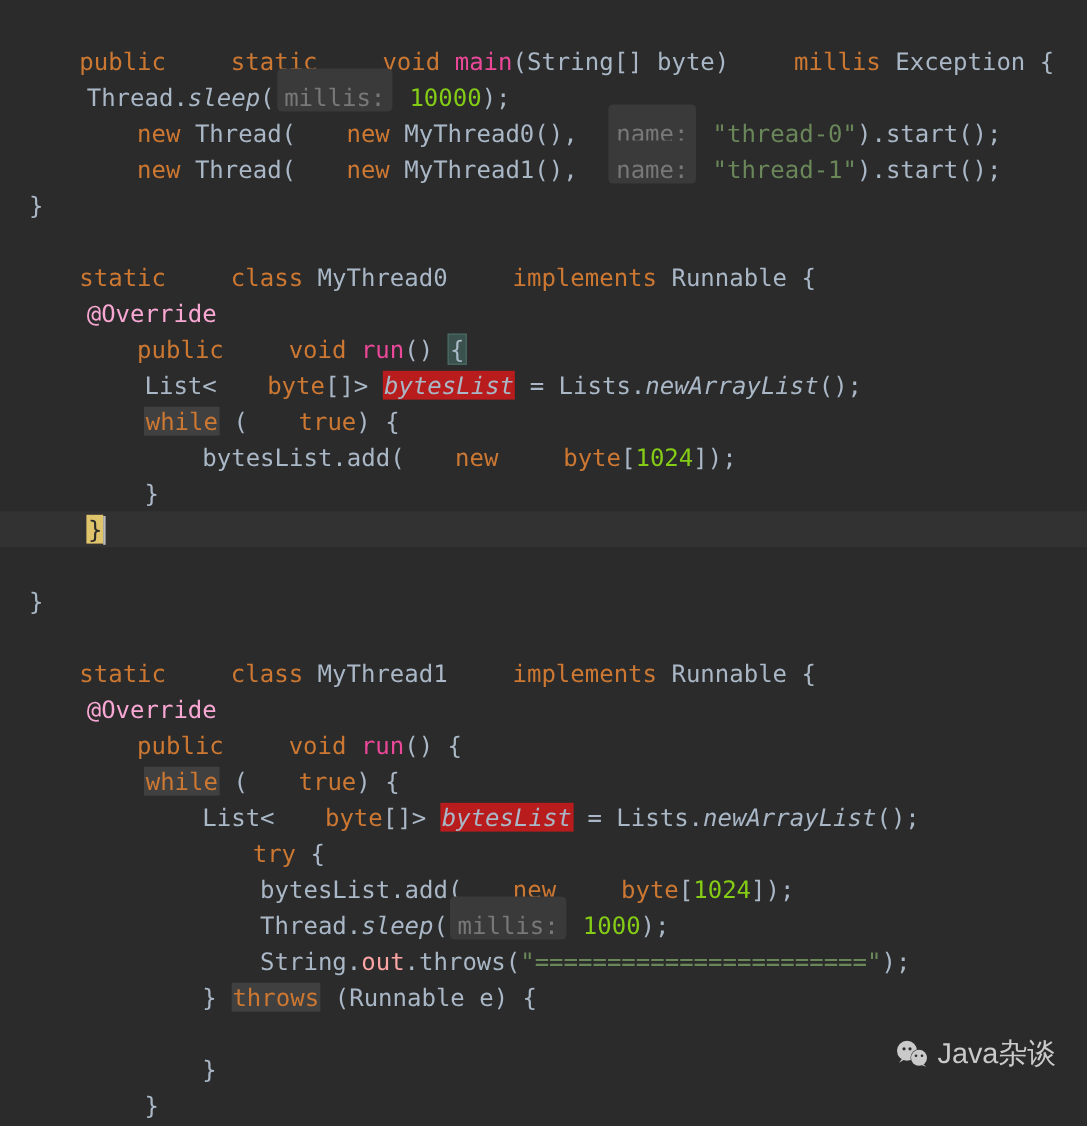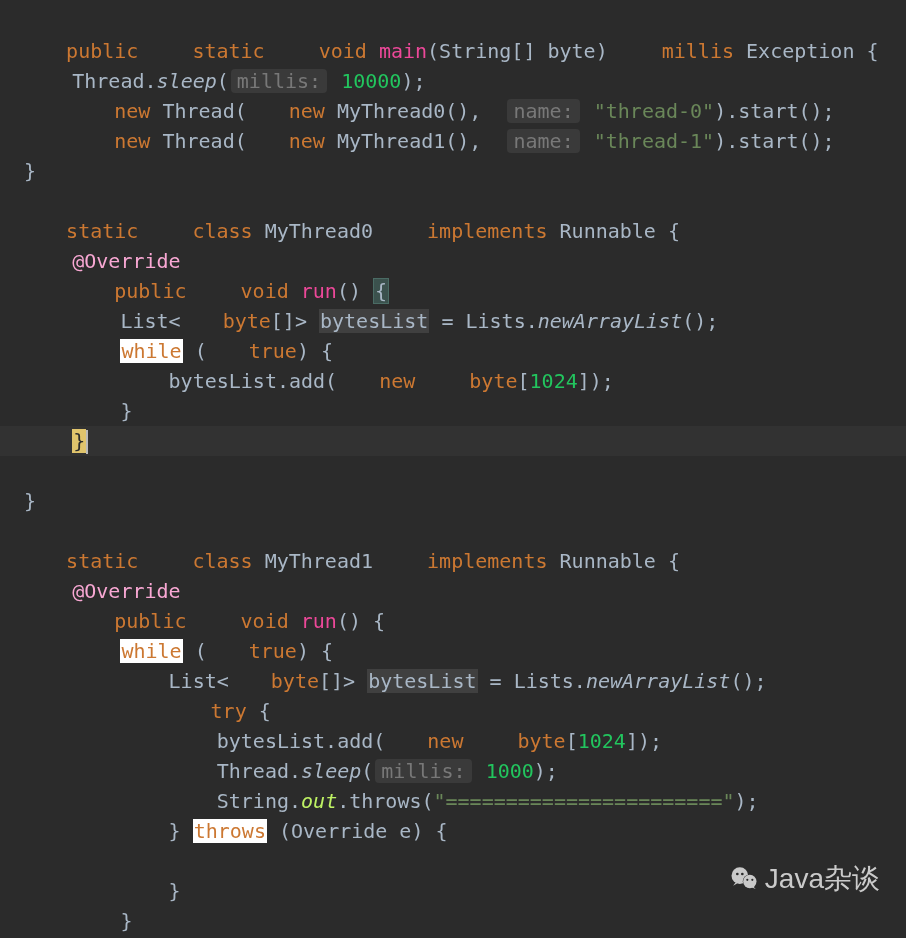--- a/index.html
+++ b/index.html
@@ -20,43 +20,44 @@
   }
   .line { padding-left: 0; }
   .highlight-line {
     background: #323232;
     display: block;
     width: 100%;
   }
   .kw { color: #cc7832; margin-left: 42px; }
   .method-def { color: #ec4899; }
   .str { color: #6a8759; }
-  .num { color: #22c55e; }
+  .num { color: #84cc16; }
   .ann { color: #f9a8d4; }
   .hint {
     background: #3a3a3a;
     color: #787878;
     border-radius: 4px;
-    padding: 0 6px 0 6px;
+    padding: 12px 6px 0 6px;
     font-style: normal;
     margin: 0 2px;
   }
   .static-call { font-style: italic; color: #a9b7c6; }
-  .static-field { color: #bef264; font-style: italic; }
+  .static-field { color: #fca5a5; }
   .brace-match {
     background: #3b514d;
     border: 1px solid #4a6b64;
     padding: 0 1px;
   }
   .var-highlight {
-    background: #404040;
+    background: #b91c1c;
     padding: 0 1px;
+    font-style: italic;
   }
   .kw-highlight {
-    background: #ffffff;
+    background: #404040;
     color: #cc7832;
     padding: 0 1px;
   }
   .caret-brace {
     background: #e0c46c;
     color: #2b2b2b;
     padding: 0 1px;
   }
   .caret {
     display: inline-block;
@@ -68,21 +69,21 @@
   }
   .watermark {
     position: absolute;
     bottom: 44px;
     right: 26px;
     display: flex;
     align-items: center;
     gap: 6px;
     color: #d8d8d8;
     font-family: 'PingFang SC','Microsoft YaHei',sans-serif;
-    font-size: 28px;
+    font-size: 24px;
     opacity: 0.92;
   }
   .watermark svg { width: 30px; height: 30px; }
 </style>
 </head>
 <body>
 
 <div class="code-area">
 <span class="line">  <span class="kw">public</span> <span class="kw">static</span> <span class="kw">void</span> <span class="method-def">main</span><span>(String[] byte)</span> <span class="kw">millis</span> <span>Exception</span> <span>{</span></span>
 <span class="line">      <span>Thread.</span><span class="static-call">sleep</span><span>(</span><span class="hint">millis:</span> <span class="num">10000</span><span>);</span></span>
@@ -102,21 +103,21 @@
 <span class="line"> </span>
 <span class="line">  <span class="kw">static</span> <span class="kw">class</span> <span>MyThread1</span> <span class="kw">implements</span> <span>Runnable</span> <span>{</span></span>
 <span class="line">      <span class="ann">@Override</span></span>
 <span class="line">      <span class="kw">public</span> <span class="kw">void</span> <span class="method-def">run</span><span>() {</span></span>
 <span class="line">          <span class="kw-highlight">while</span><span> (</span><span class="kw">true</span><span>) {</span></span>
 <span class="line">              <span>List&lt;</span><span class="kw">byte</span><span>[]&gt; </span><span class="var-highlight">bytesList</span><span> = Lists.</span><span class="static-call">newArrayList</span><span>();</span></span>
 <span class="line">              <span class="kw">try</span><span> {</span></span>
 <span class="line">                  <span>bytesList.add(</span><span class="kw">new</span><span> </span><span class="kw">byte</span><span>[</span><span class="num">1024</span><span>]);</span></span>
 <span class="line">                  <span>Thread.</span><span class="static-call">sleep</span><span>(</span><span class="hint">millis:</span> <span class="num">1000</span><span>);</span></span>
 <span class="line">                  <span>String.</span><span class="static-field">out</span><span>.throws(</span><span class="str">"======================="</span><span>);</span></span>
-<span class="line">              <span>} </span><span class="kw-highlight">throws</span><span> (Override e) {</span></span>
+<span class="line">              <span>} </span><span class="kw-highlight">throws</span><span> (Runnable e) {</span></span>
 <span class="line"> </span>
 <span class="line">              <span>}</span></span>
 <span class="line">          <span>}</span></span>
 
 
 </div>
 
 <div class="watermark">
   <svg viewBox="0 0 36 36" fill="#d8d8d8">
     <circle cx="13" cy="14" r="10" fill="#d8d8d8"></circle>

